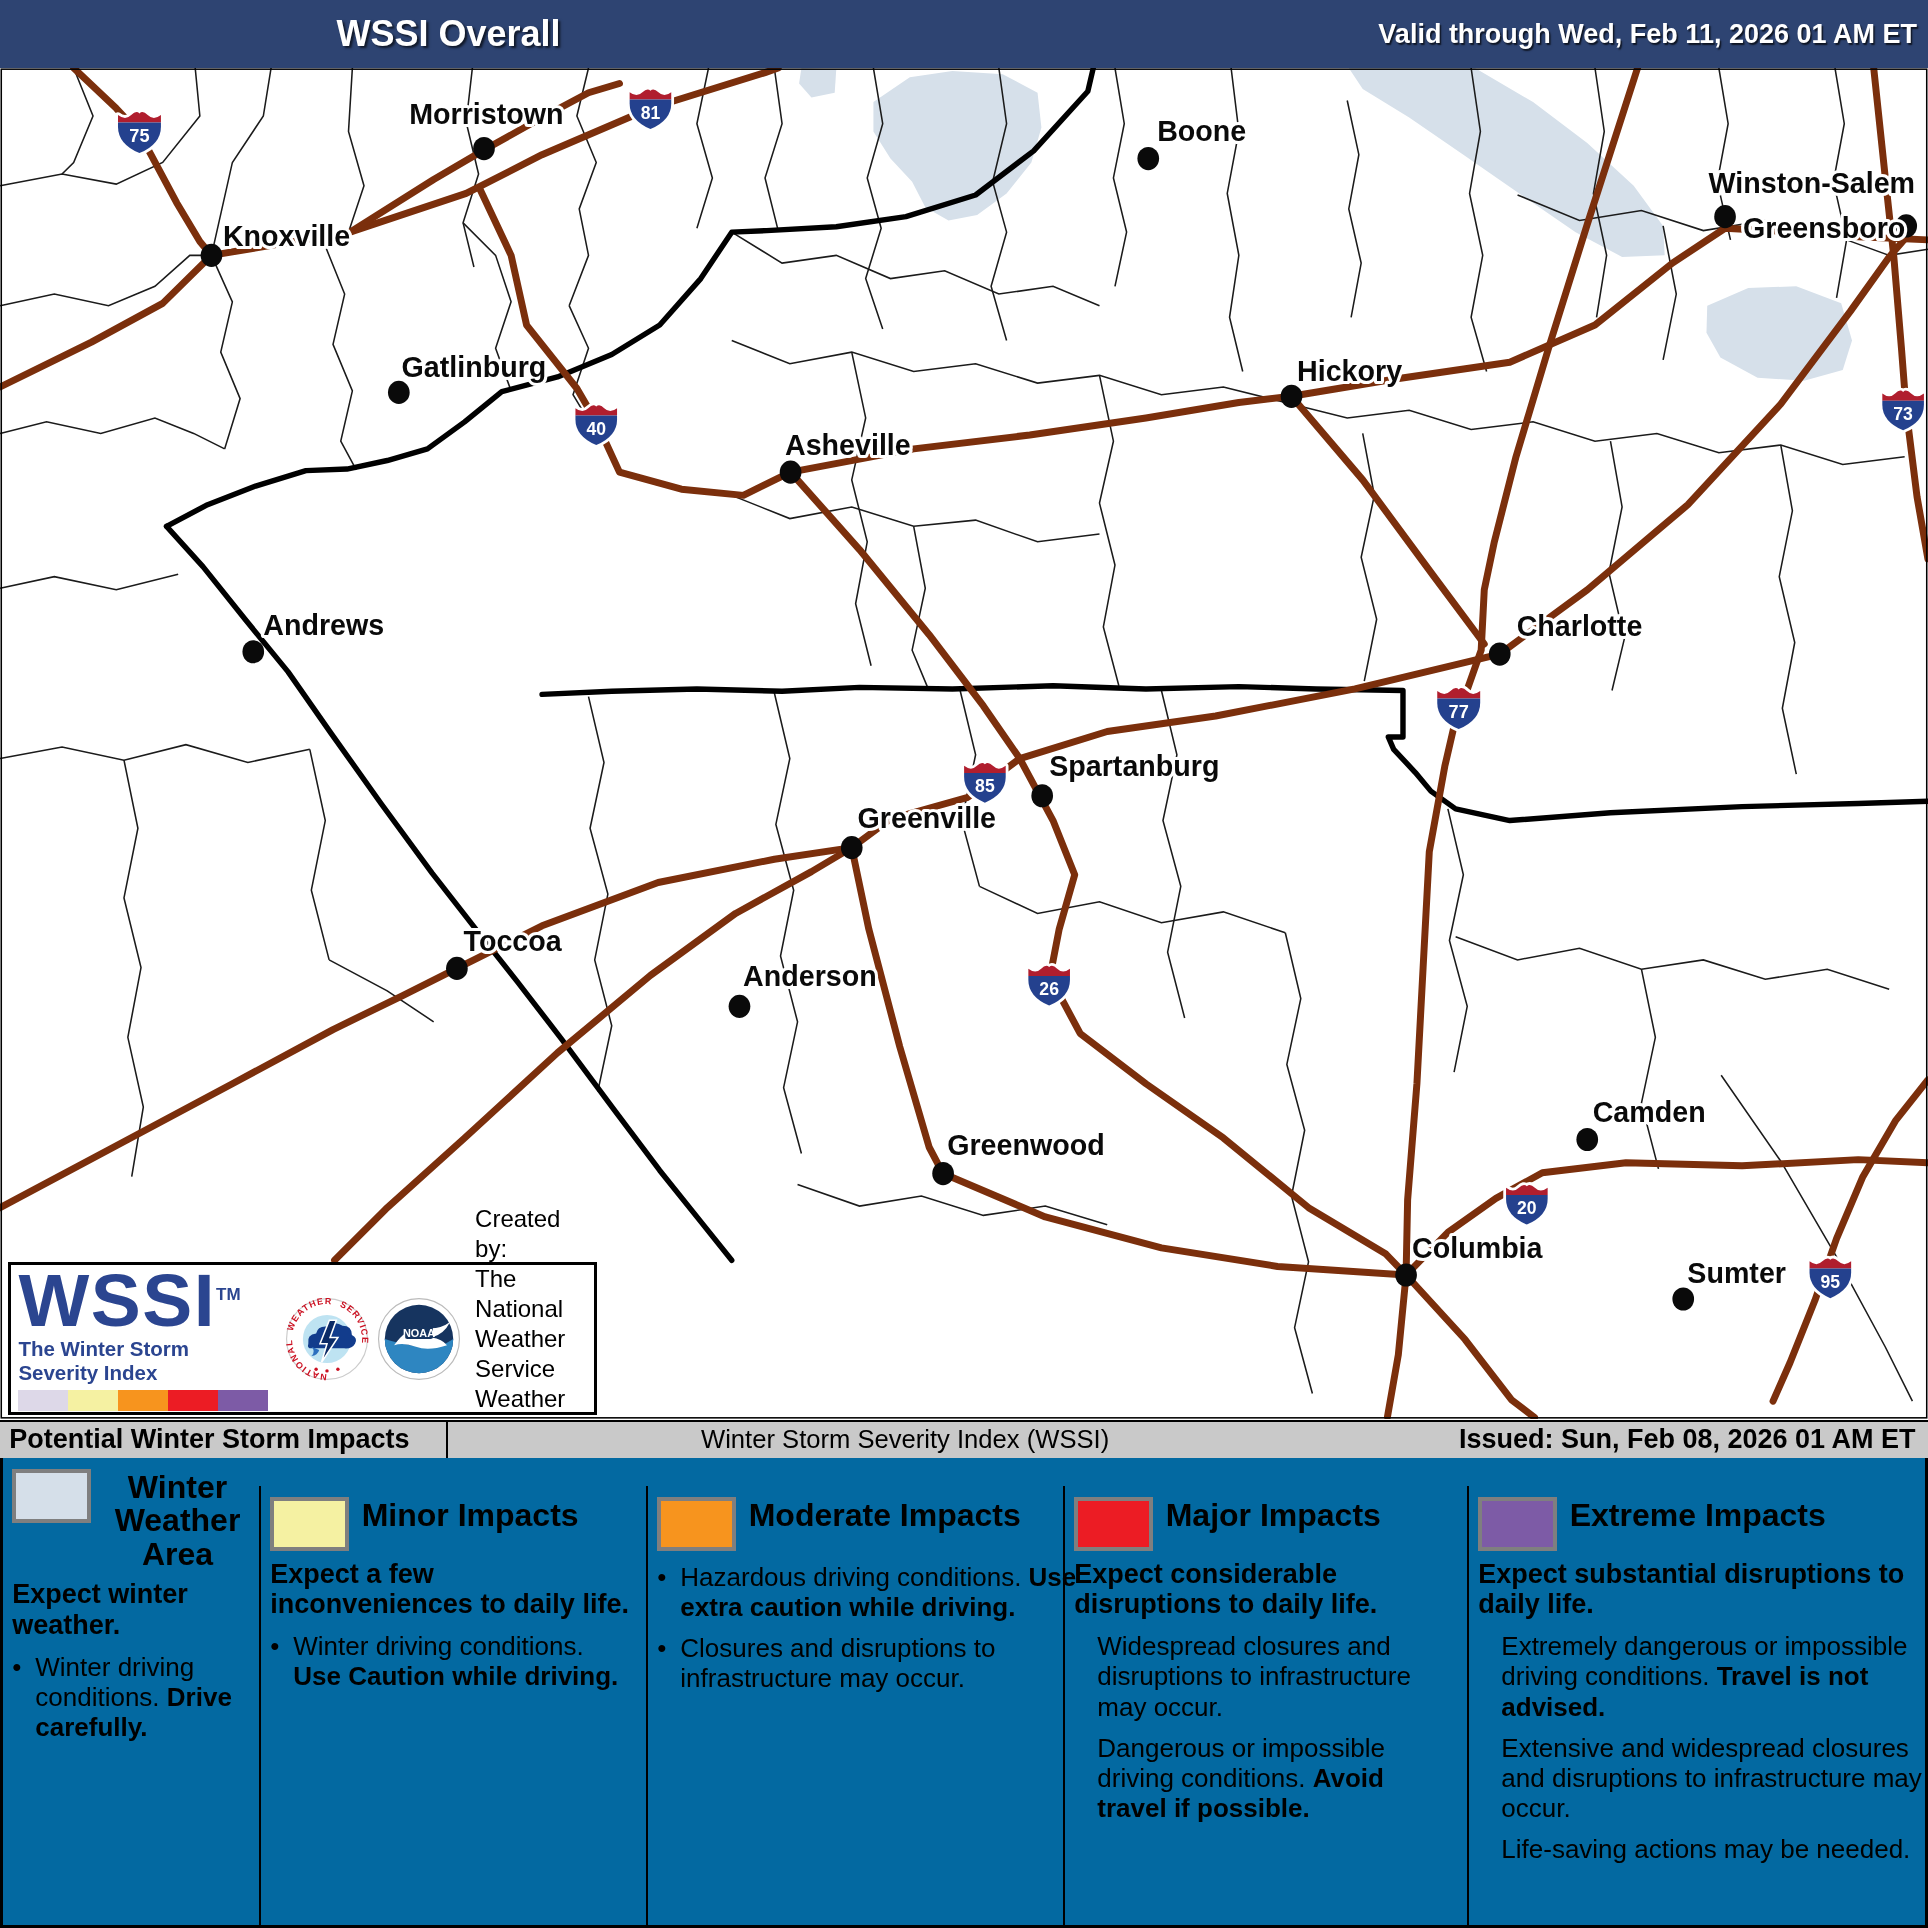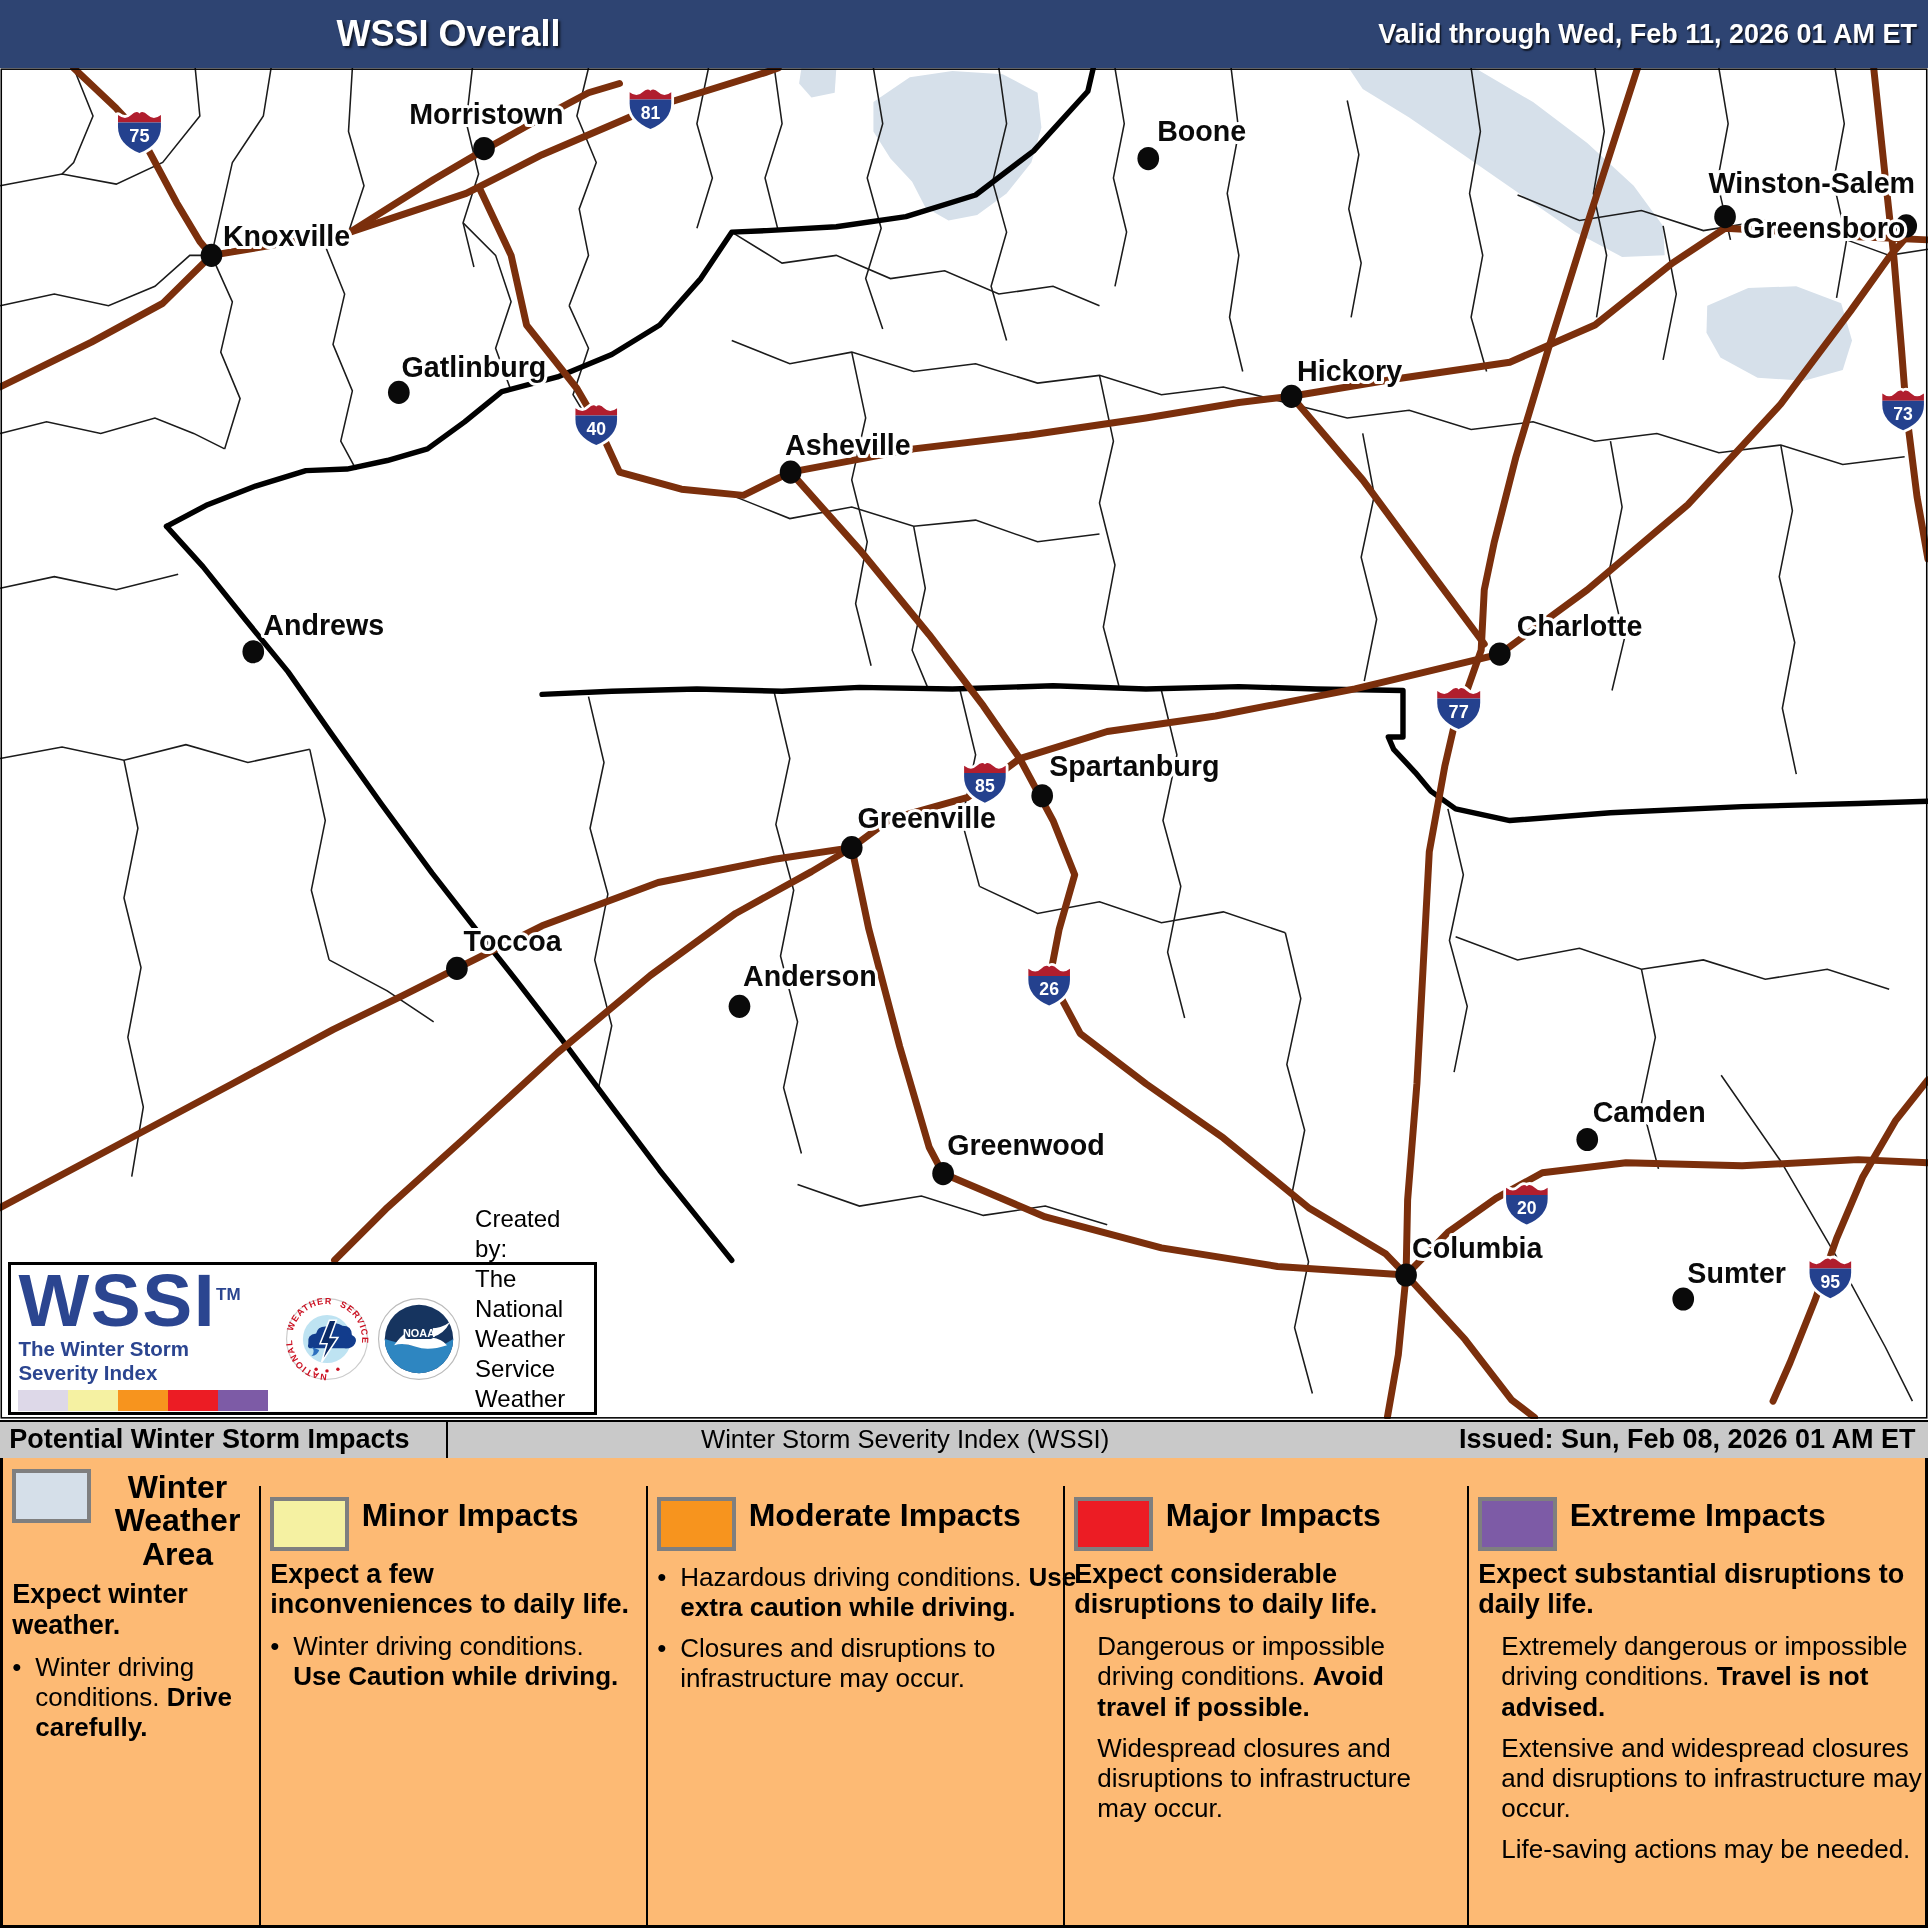--- a/index.html
+++ b/index.html
@@ -32,21 +32,21 @@
   .credit{margin-left:14px;font-size:24px;color:#000;line-height:1.25;}
   
   .bar{position:absolute;left:0;top:1420px;width:1928px;height:36px;background:#C9C9C9;
        border-top:2.3px solid #000;border-bottom:2.3px solid #000;box-sizing:content-box;}
   .bar-left{position:absolute;left:0;top:0;width:448px;height:36px;line-height:35px;
             border-right:2.3px solid #000;font-size:27px;font-weight:bold;padding-left:9.3px;
             box-sizing:border-box;color:#000;}
   .bar-center{position:absolute;left:701px;top:0;height:36px;line-height:35px;font-size:25.6px;color:#000;}
   .bar-right{position:absolute;right:12.4px;top:0;height:36px;line-height:35px;font-size:27px;font-weight:bold;color:#000;}
   
-  .legend{position:absolute;left:0;top:1458px;width:1928px;height:470px;background:#fdba74;
+  .legend{position:absolute;left:0;top:1458px;width:1928px;height:470px;background:#0369a1;
           border-left:3.1px solid #000;border-right:3.1px solid #000;border-bottom:3.9px solid #000;box-sizing:border-box;}
   .lcol{position:absolute;top:0;height:100%;box-sizing:border-box;padding:11px 7.7px 0 9.3px;}
   .lcol.bdr{border-left:2.3px solid #000;margin-top:28px;}
   .swrow{display:flex;align-items:flex-start;}
   .swatch{flex:0 0 auto;width:71px;height:46px;border:4.6px solid #7F7F7F;display:inline-block;}
   .ltitle{font-size:32px;font-weight:bold;color:#000;margin-left:12.4px;line-height:1.05;margin-top:1.5px;}
   .lcol.c1 .ltitle{display:inline-block;width:151px;text-align:center;}
   .lead{font-size:27px;font-weight:bold;color:#000;margin-top:7.7px;line-height:1.14;}
   .item{font-size:26px;color:#000;margin-top:11px;line-height:1.16;display:flex;}
   .blt{flex:0 0 23px;font-size:26px;}
@@ -328,25 +328,25 @@
         </div>
       </div>
       <div class="lcol bdr" style="left: 1060px; width: 404px;">
         <div class="swrow">
           <span class="swatch" style="background: rgb(236, 28, 36);"></span>
           <span class="ltitle">Major Impacts</span>
         </div>
         <div class="lead">Expect considerable disruptions to daily life.</div>
         <div class="item">
           <span class="blt"></span>
+          <span class="txt">Widespread closures and disruptions to infrastructure may occur.</span>
+        </div>
+        <div class="item">
+          <span class="blt"></span>
           <span class="txt">Dangerous or impossible driving conditions. <b>Avoid travel if possible.</b></span>
-        </div>
-        <div class="item">
-          <span class="blt"></span>
-          <span class="txt">Widespread closures and disruptions to infrastructure may occur.</span>
         </div>
       </div>
       <div class="lcol bdr" style="left: 1464px; width: 464px;">
         <div class="swrow">
           <span class="swatch" style="background: rgb(125, 91, 166);"></span>
           <span class="ltitle">Extreme Impacts</span>
         </div>
         <div class="lead">Expect substantial disruptions to daily life.</div>
         <div class="item">
           <span class="blt"></span>

